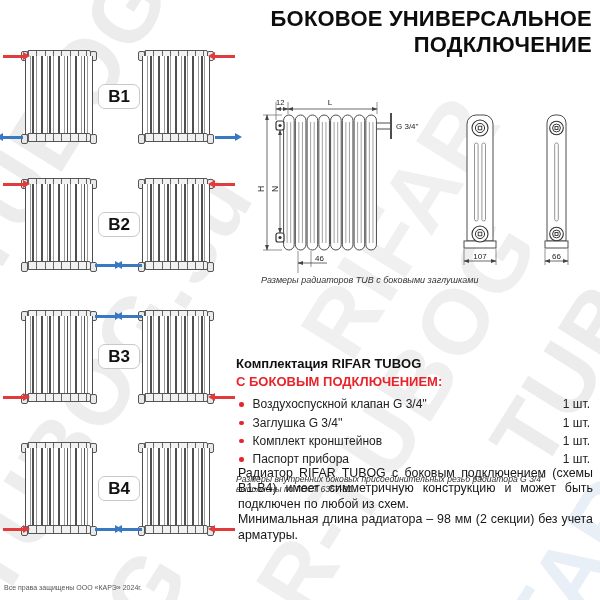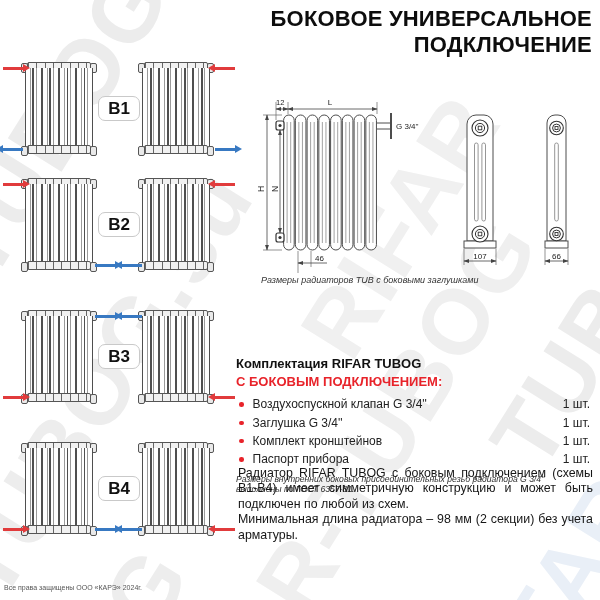--- a/index.html
+++ b/index.html
@@ -72,21 +72,21 @@
     <span style="left:-80px;top:240px;color:#ececec">TUBOG</span>
   </div>
 
   <div class="content">
 
     <div class="title">
       <div>БОКОВОЕ УНИВЕРСАЛЬНОЕ</div>
       <div>ПОДКЛЮЧЕНИЕ</div>
     </div>
 
-    <div class="row" style="top:62px">
+    <div class="row" style="top:50px">
       <div class="rad" style="left:25px">
           <div class="cap top"></div>
           <div class="body"></div>
           <div class="cap bot"></div>
         </div>
       <div class="rad" style="left:142px">
           <div class="cap top"></div>
           <div class="body"></div>
           <div class="cap bot"></div>
         </div>

